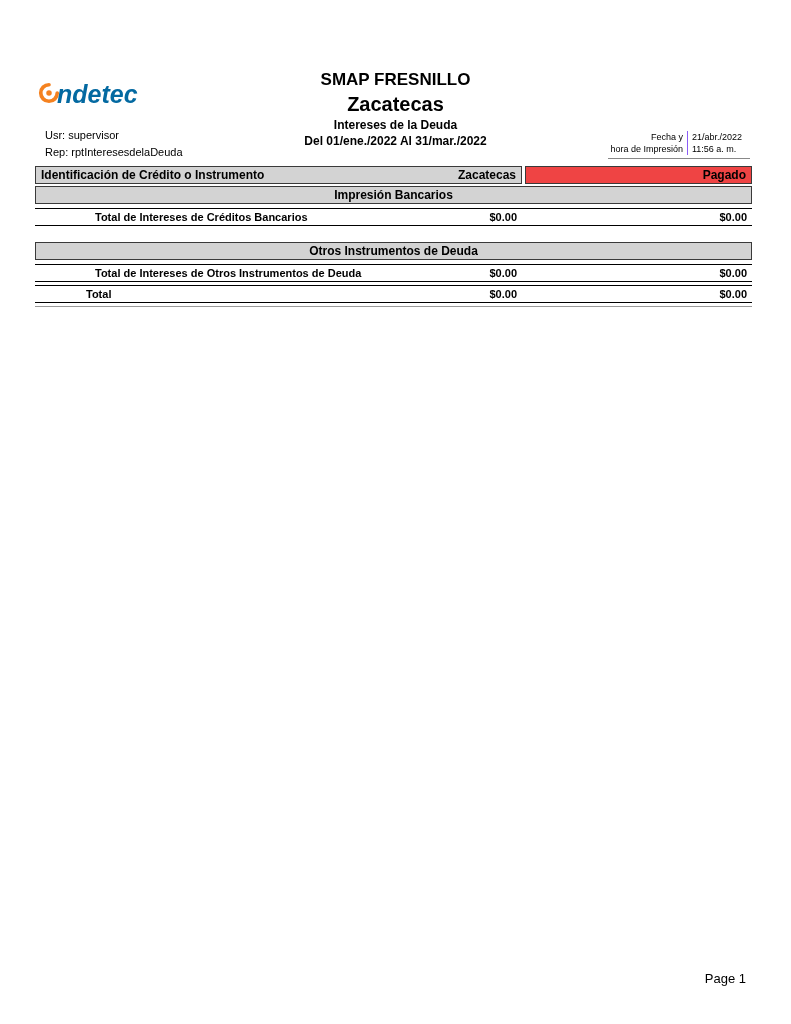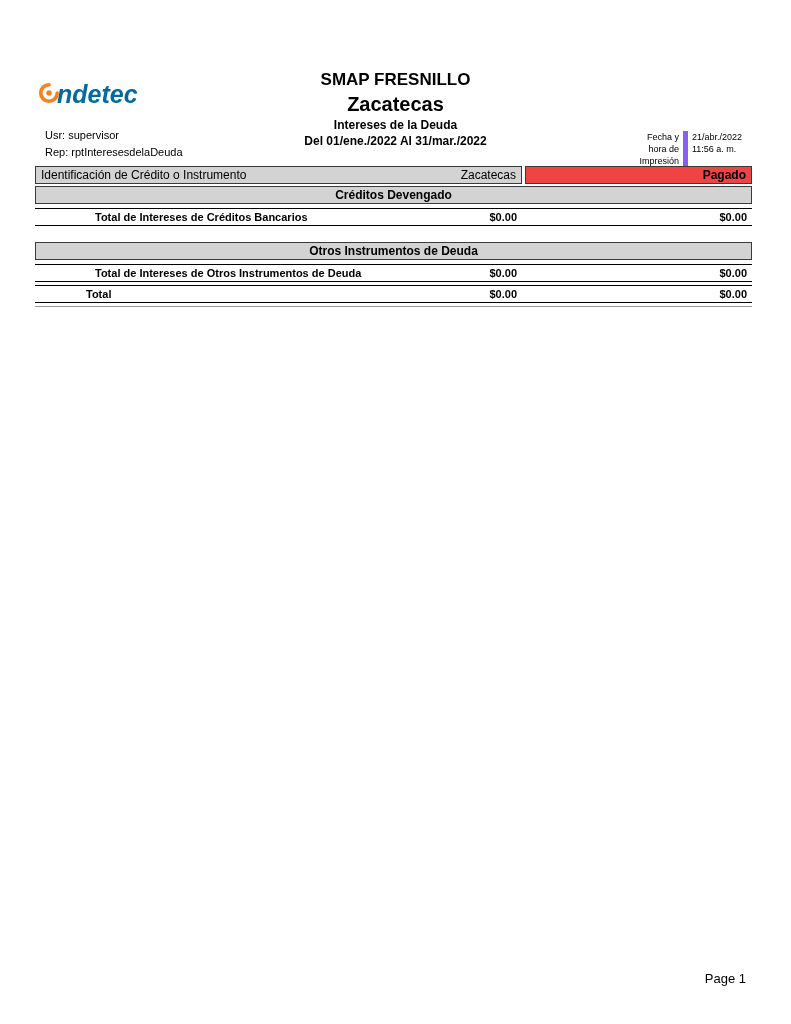--- a/index.html
+++ b/index.html
@@ -30,31 +30,31 @@
   
   .left-meta { position:absolute; left:45px; top:129px; font-size:11px; }
   .left-meta div { margin-bottom:5px; }
 
   
   .right-meta {
     position:absolute; right:41px; top:131px; width:142px;
     font-size:9px; display:flex;
     border-bottom:1px solid #888; padding-bottom:3px;
   }
-  .right-meta .labels { flex:1; text-align:right; padding-right:4px; border-right:5px solid #8b5cf6; line-height:1.35; }
+  .right-meta .labels { flex:1; text-align:right; padding-right:4px; border-right:1px solid #8b5cf6; line-height:1.35; }
   .right-meta .values { width:58px; padding-left:4px; line-height:1.35; }
 
   
   .report { position:absolute; left:35px; top:166px; width:717px; font-size:11px; }
 
   .thead { display:flex; gap:3px; }
   .th-main {
     box-sizing:border-box; width:487px; background:#d3d3d3;
     border:1px solid #3a3a3a; display:flex; justify-content:space-between;
-    align-items:center; padding:1px 5px; font-weight:normal; font-size:12px;
+    align-items:center; padding:1px 5px; font-weight:bold; font-size:12px;
   }
   .th-pagado {
     box-sizing:border-box; flex:1; background:#ef4444;
     border:1px solid #3a3a3a; text-align:right; padding:1px 5px;
     font-weight:bold; font-size:12px;
   }
 
   .section-bar {
     margin-top:2px; background:#d3d3d3; border:1px solid #3a3a3a;
     text-align:center; font-weight:bold; font-size:12px; padding:1px 0;
@@ -120,21 +120,21 @@
   <div class="report">
 
     <div class="thead">
       <div class="th-main">
         <span>Identificación de Crédito o Instrumento</span>
         <span>Zacatecas</span>
       </div>
       <div class="th-pagado">Pagado</div>
     </div>
 
-    <div class="section-bar">Créditos Devengado</div>
+    <div class="section-bar">Impresión Bancarios</div>
 
     <div class="data-row">
       <div class="c1">
         <span class="lbl">Total de Intereses de Créditos Bancarios</span>
         <span class="val">$0.00</span>
       </div>
       <div class="c2">$0.00</div>
     </div>
 
     <div class="gap"></div>

